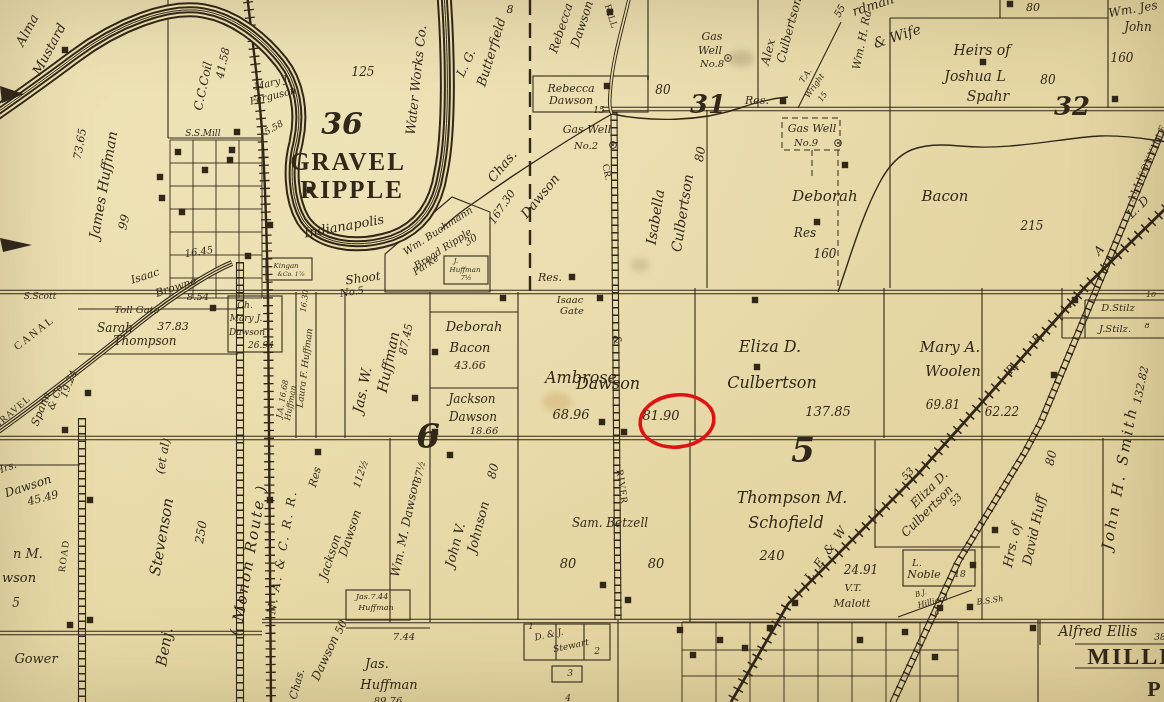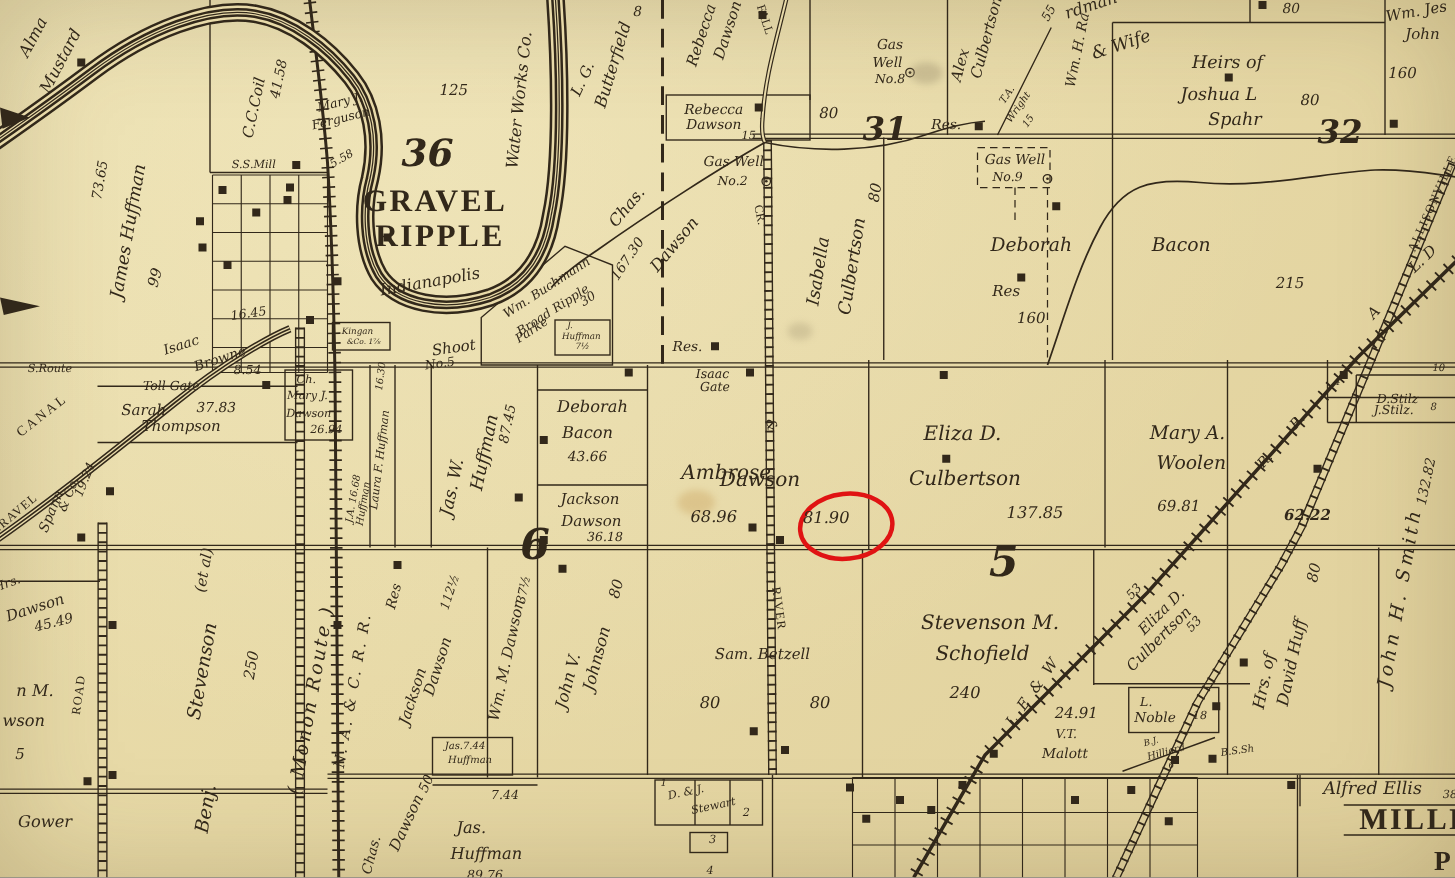--- a/index.html
+++ b/index.html
@@ -270,21 +270,21 @@
       <span class="lbl" style="left: 812px; top: 128px; font-size: 11px; transform: translate(-50%, -50%) rotate(0deg);">Gas Well</span>
       <span class="lbl" style="left: 806px; top: 143px; font-size: 10px; transform: translate(-50%, -50%) rotate(0deg);">No.9</span>
       <span class="lbl" style="left: 655px; top: 217px; font-size: 14px; transform: translate(-50%, -50%) rotate(-81deg);">Isabella</span>
       <span class="lbl" style="left: 682px; top: 213px; font-size: 14px; transform: translate(-50%, -50%) rotate(-81deg);">Culbertson</span>
       <span class="lbl" style="left: 700px; top: 154px; font-size: 12px; transform: translate(-50%, -50%) rotate(-81deg);">80</span>
       <span class="lbl" style="left: 825px; top: 196px; font-size: 15px; transform: translate(-50%, -50%) rotate(0deg);">Deborah</span>
       <span class="lbl" style="left: 945px; top: 196px; font-size: 15px; transform: translate(-50%, -50%) rotate(0deg);">Bacon</span>
       <span class="lbl" style="left: 805px; top: 233px; font-size: 12px; transform: translate(-50%, -50%) rotate(0deg);">Res</span>
       <span class="lbl" style="left: 825px; top: 254px; font-size: 12px; transform: translate(-50%, -50%) rotate(0deg);">160</span>
       <span class="lbl" style="left: 997px; top: 226px; font-size: 12px; transform: translate(-50%, -50%) rotate(0deg); margin-left: 35px;">215</span>
-      <span class="lbl" style="left: 40px; top: 296px; font-size: 9px; transform: translate(-50%, -50%) rotate(0deg);">S.Route</span>
+      <span class="lbl" style="left: 40px; top: 296px; font-size: 9px; transform: translate(-50%, -50%) rotate(0deg);">S.Scott</span>
       <span class="lbl" style="left: 137px; top: 310px; font-size: 10px; transform: translate(-50%, -50%) rotate(0deg);">Toll Gate</span>
       <span class="lbl" style="left: 115px; top: 328px; font-size: 12px; transform: translate(-50%, -50%) rotate(0deg);">Sarah</span>
       <span class="lbl" style="left: 173px; top: 326px; font-size: 11px; transform: translate(-50%, -50%) rotate(0deg);">37.83</span>
       <span class="lbl" style="left: 145px; top: 341px; font-size: 12px; transform: translate(-50%, -50%) rotate(0deg);">Thompson</span>
       <span class="lbl" style="left: 145px; top: 276px; font-size: 11px; transform: translate(-50%, -50%) rotate(-18deg);">Isaac</span>
       <span class="lbl" style="left: 176px; top: 287px; font-size: 11px; transform: translate(-50%, -50%) rotate(-18deg);">Browne</span>
       <span class="lbl" style="left: 198px; top: 297px; font-size: 10px; transform: translate(-50%, -50%) rotate(0deg);">8.54</span>
       <span class="lbl" style="left: 199px; top: 252px; font-size: 10px; transform: translate(-50%, -50%) rotate(-8deg);">16.45</span>
       <span class="lbl r" style="left: 34px; top: 333px; font-size: 11px; letter-spacing: 2px; transform: translate(-50%, -50%) rotate(-38deg);">CANAL</span>
       <span class="lbl r" style="left: 12px; top: 412px; font-size: 10px; letter-spacing: 1px; transform: translate(-50%, -50%) rotate(-40deg);">GRAVEL</span>
@@ -344,43 +344,43 @@
       <span class="lbl" style="left: 572px; top: 311px; font-size: 10px; transform: translate(-50%, -50%) rotate(0deg);">Gate</span>
       <span class="lbl" style="left: 474px; top: 326px; font-size: 13px; transform: translate(-50%, -50%) rotate(0deg);">Deborah</span>
       <span class="lbl" style="left: 470px; top: 347px; font-size: 13px; transform: translate(-50%, -50%) rotate(0deg);">Bacon</span>
       <span class="lbl" style="left: 470px; top: 365px; font-size: 11px; transform: translate(-50%, -50%) rotate(0deg);">43.66</span>
       <span class="lbl" style="left: 581px; top: 362px; font-size: 16px; transform: translate(-50%, -50%) rotate(0deg); margin-top: 16px;">Ambrose</span>
       <span class="lbl" style="left: 608px; top: 384px; font-size: 16px; transform: translate(-50%, -50%) rotate(0deg);">Dawson</span>
       <span class="lbl" style="left: 571px; top: 414px; font-size: 13px; transform: translate(-50%, -50%) rotate(0deg);">68.96</span>
       <span class="lbl" style="left: 661px; top: 415px; font-size: 13px; transform: translate(-50%, -50%) rotate(0deg);">81.90</span>
       <span class="lbl" style="left: 472px; top: 399px; font-size: 12px; transform: translate(-50%, -50%) rotate(0deg);">Jackson</span>
       <span class="lbl" style="left: 473px; top: 417px; font-size: 12px; transform: translate(-50%, -50%) rotate(0deg);">Dawson</span>
-      <span class="lbl" style="left: 484px; top: 431px; font-size: 10px; transform: translate(-50%, -50%) rotate(0deg);">36.18</span>
+      <span class="lbl" style="left: 484px; top: 431px; font-size: 10px; transform: translate(-50%, -50%) rotate(0deg);">18.66</span>
       <span class="lbl n" style="left: 428px; top: 436px; font-size: 34px; transform: translate(-50%, -50%) rotate(0deg);">6</span>
       <span class="lbl n" style="left: 803px; top: 450px; font-size: 34px; transform: translate(-50%, -50%) rotate(0deg);">5</span>
       <span class="lbl" style="left: 617px; top: 340px; font-size: 11px; transform: translate(-50%, -50%) rotate(80deg);">&amp;</span>
       <span class="lbl r" style="left: 622px; top: 487px; font-size: 10px; letter-spacing: 1px; transform: translate(-50%, -50%) rotate(82deg);">RIVER</span>
       <span class="lbl" style="left: 770px; top: 347px; font-size: 16px; transform: translate(-50%, -50%) rotate(0deg);">Eliza D.</span>
       <span class="lbl" style="left: 772px; top: 383px; font-size: 16px; transform: translate(-50%, -50%) rotate(0deg);">Culbertson</span>
       <span class="lbl" style="left: 828px; top: 411px; font-size: 13px; transform: translate(-50%, -50%) rotate(0deg);">137.85</span>
       <span class="lbl" style="left: 950px; top: 347px; font-size: 15px; transform: translate(-50%, -50%) rotate(0deg);">Mary A.</span>
       <span class="lbl" style="left: 953px; top: 371px; font-size: 15px; transform: translate(-50%, -50%) rotate(0deg);">Woolen</span>
       <span class="lbl" style="left: 943px; top: 405px; font-size: 12px; transform: translate(-50%, -50%) rotate(0deg);">69.81</span>
-      <span class="lbl" style="left: 1046px; top: 412px; font-size: 12px; transform: translate(-50%, -50%) rotate(0deg); font-weight: bold;">62.22</span>
-      <span class="lbl" style="left: 1118px; top: 308px; font-size: 10px; transform: translate(-50%, -50%) rotate(0deg); margin-top: 12px;">D.Stilz</span>
+      <span class="lbl" style="left: 1002px; top: 412px; font-size: 12px; transform: translate(-50%, -50%) rotate(0deg);">62.22</span>
+      <span class="lbl" style="left: 1118px; top: 308px; font-size: 10px; transform: translate(-50%, -50%) rotate(0deg);">D.Stilz</span>
       <span class="lbl" style="left: 1151px; top: 295px; font-size: 8px; transform: translate(-50%, -50%) rotate(0deg);">10</span>
       <span class="lbl" style="left: 1070px; top: 306px; font-size: 8px; transform: translate(-50%, -50%) rotate(0deg);">4</span>
       <span class="lbl" style="left: 1115px; top: 329px; font-size: 10px; transform: translate(-50%, -50%) rotate(0deg);">J.Stilz.</span>
       <span class="lbl" style="left: 1147px; top: 326px; font-size: 8px; transform: translate(-50%, -50%) rotate(0deg);">8</span>
       <span class="lbl" style="left: 1012px; top: 368px; font-size: 11px; transform: translate(-50%, -50%) rotate(-48deg);">R.</span>
       <span class="lbl" style="left: 1038px; top: 337px; font-size: 11px; transform: translate(-50%, -50%) rotate(-48deg);">R.</span>
       <span class="lbl" style="left: 1099px; top: 250px; font-size: 12px; transform: translate(-50%, -50%) rotate(-48deg);">A</span>
       <span class="lbl" style="left: 1141px; top: 385px; font-size: 11px; transform: translate(-50%, -50%) rotate(-78deg);">132.82</span>
       <span class="lbl" style="left: 1120px; top: 478px; font-size: 15px; letter-spacing: 3px; transform: translate(-50%, -50%) rotate(-80deg);">John H. Smith</span>
-      <span class="lbl" style="left: 792px; top: 498px; font-size: 16px; transform: translate(-50%, -50%) rotate(0deg);">Stevenson M.</span>
+      <span class="lbl" style="left: 792px; top: 498px; font-size: 16px; transform: translate(-50%, -50%) rotate(0deg);">Thompson M.</span>
       <span class="lbl" style="left: 786px; top: 523px; font-size: 16px; transform: translate(-50%, -50%) rotate(0deg);">Schofield</span>
       <span class="lbl" style="left: 772px; top: 555px; font-size: 13px; transform: translate(-50%, -50%) rotate(0deg);">240</span>
       <span class="lbl" style="left: 610px; top: 523px; font-size: 12px; transform: translate(-50%, -50%) rotate(0deg);">Sam. Betzell</span>
       <span class="lbl" style="left: 568px; top: 563px; font-size: 13px; transform: translate(-50%, -50%) rotate(0deg);">80</span>
       <span class="lbl" style="left: 656px; top: 563px; font-size: 13px; transform: translate(-50%, -50%) rotate(0deg);">80</span>
       <span class="lbl" style="left: 531px; top: 627px; font-size: 8px; transform: translate(-50%, -50%) rotate(0deg);">1</span>
       <span class="lbl" style="left: 549px; top: 635px; font-size: 9px; transform: translate(-50%, -50%) rotate(-12deg);">D. &amp; J.</span>
       <span class="lbl" style="left: 571px; top: 646px; font-size: 9px; transform: translate(-50%, -50%) rotate(-12deg);">Stewart</span>
       <span class="lbl" style="left: 597px; top: 651px; font-size: 9px; transform: translate(-50%, -50%) rotate(0deg);">2</span>
       <span class="lbl" style="left: 570px; top: 673px; font-size: 9px; transform: translate(-50%, -50%) rotate(0deg);">3</span>

